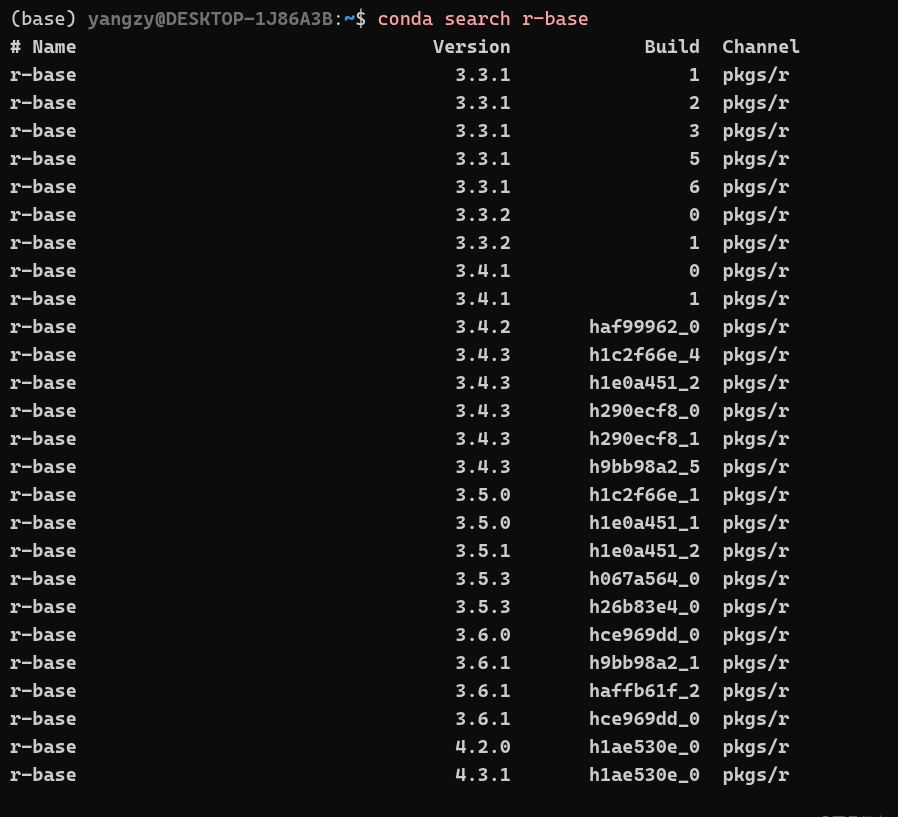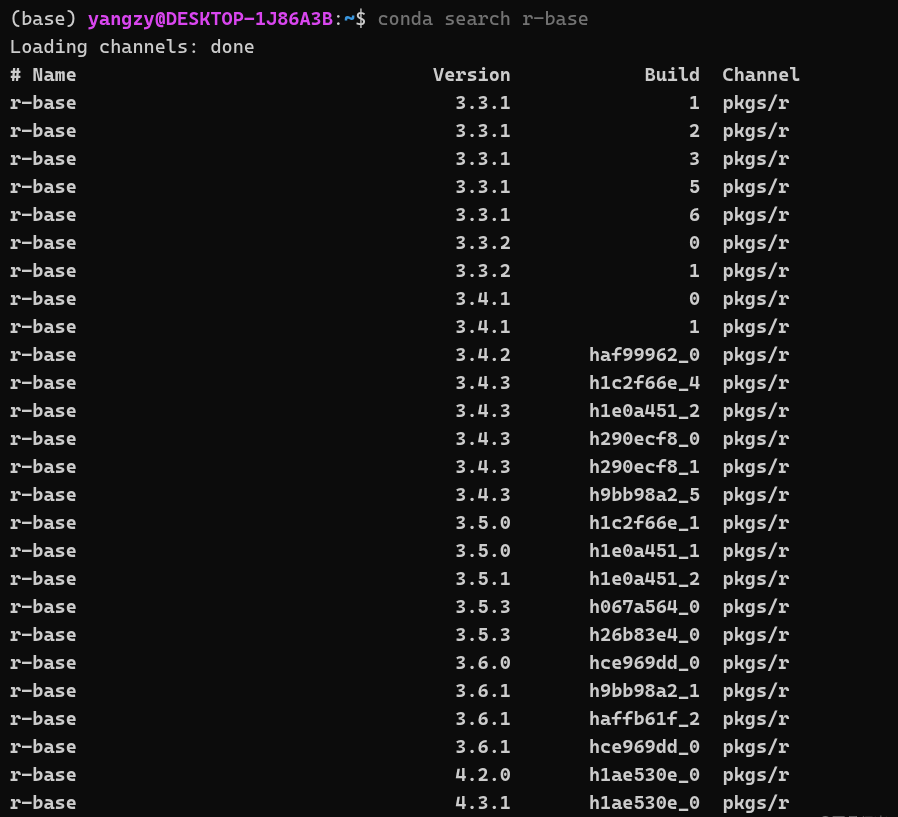--- a/index.html
+++ b/index.html
@@ -7,44 +7,43 @@
       padding: 4px 10px;
       background: #0c0c0c;
       color: #cccccc;
       font-family: "Cascadia Mono", "Consolas", "Courier New", monospace;
       font-size: 19px;
       line-height: 28px;
       width: 898px;
       box-sizing: border-box;
     }
     .env { color: #cccccc; margin-top: 12px; }
-    .userhost { color: #d946ef; font-weight: bold; }
+    .userhost { color: #737373; font-weight: bold; }
     .colon { color: #cccccc; }
     .pathloc { color: #3a96dd; font-weight: bold; }
     .dollar { color: #cccccc; }
-    .cmd { color: #737373; }
+    .cmd { color: #fca5a5; }
     pre { margin: 0; font-family: inherit; font-weight: bold; }
     .row { white-space: pre; }
     .watermark {
       position: absolute;
       right: 10px;
       top: 808px;
       color: #9a9a9a;
       font-size: 14px;
       font-family: sans-serif;
       opacity: 0.7;
       pointer-events: none;
     }
   </style>
 </head>
 <body>
 
 <div>
   <div class="row"><span class="env">(base) </span><span class="userhost">yangzy@DESKTOP-1J86A3B</span><span class="colon">:</span><span class="pathloc">~</span><span class="dollar">$ </span><span class="cmd">conda search r-base</span></div>
-  <div class="row">Loading channels: done</div>
   <pre id="table"># Name                                Version            Build  Channel  
 r-base                                  3.3.1                1  pkgs/r   
 r-base                                  3.3.1                2  pkgs/r   
 r-base                                  3.3.1                3  pkgs/r   
 r-base                                  3.3.1                5  pkgs/r   
 r-base                                  3.3.1                6  pkgs/r   
 r-base                                  3.3.2                0  pkgs/r   
 r-base                                  3.3.2                1  pkgs/r   
 r-base                                  3.4.1                0  pkgs/r   
 r-base                                  3.4.1                1  pkgs/r   

